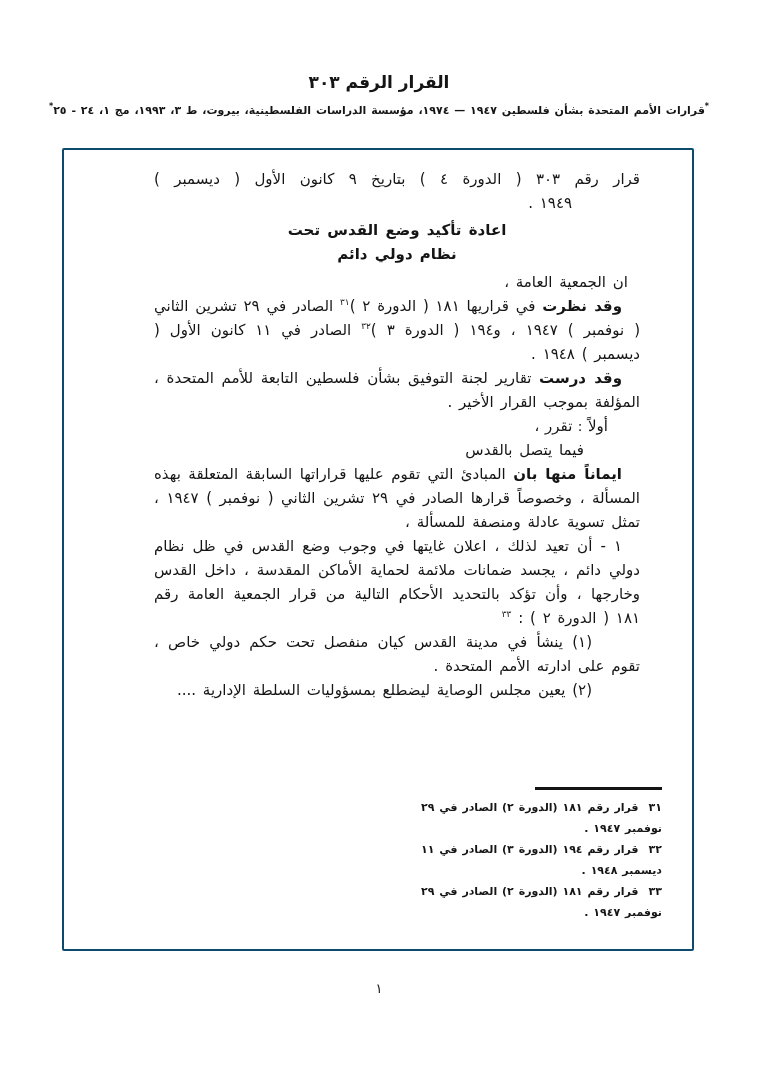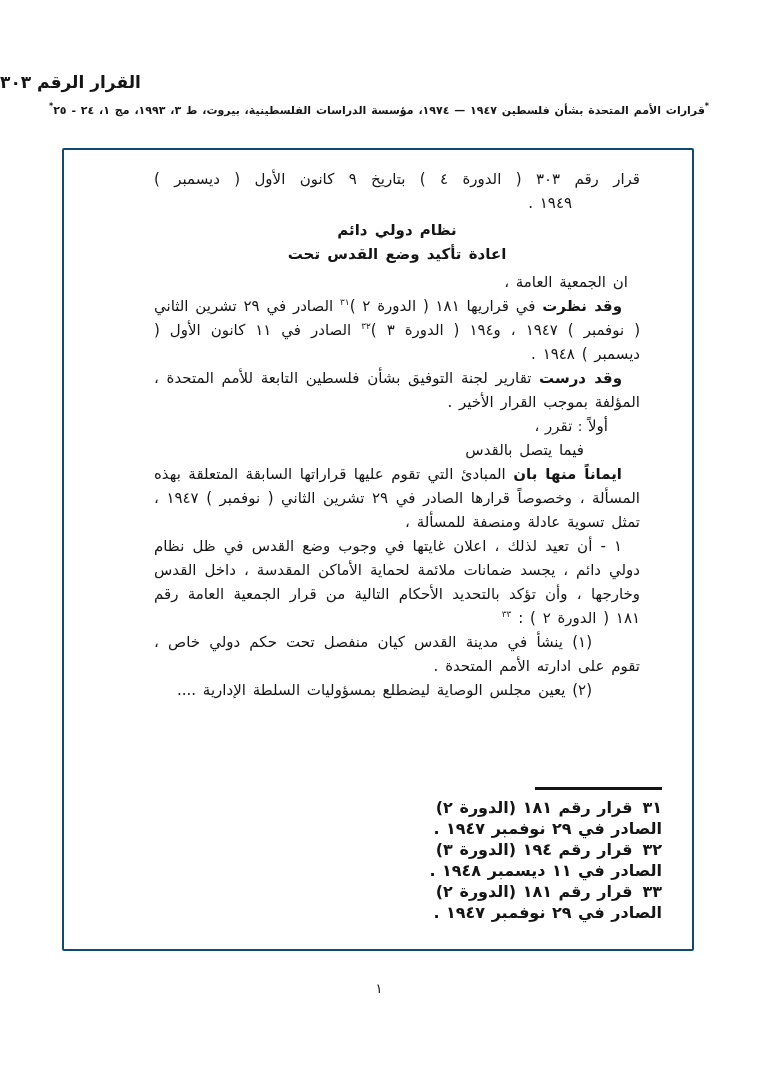--- a/index.html
+++ b/index.html
@@ -2,21 +2,21 @@
 <html lang="ar" dir="rtl"><head>
 <meta charset="utf-8">
 <style>
   html,body{margin:0;padding:0;}
   body{
     width:758px;height:1078px;position:relative;background:#ffffff;
     font-family:"DejaVu Sans",sans-serif;color:#151515;direction:rtl;overflow:hidden;
   }
   .doc-title{
     position:absolute;top:72px;left:0;right:0;margin:0;
-    text-align:left;font-size:17px;font-weight:bold;letter-spacing:.5px;
+    text-align:center;font-size:17px;font-weight:bold;letter-spacing:.5px;
   }
   .source-line{
     position:absolute;top:104px;left:18px;right:18px;
     text-align:center;font-size:11px;font-weight:bold;white-space:nowrap;word-spacing:1px;
   }
   .source-line sup{font-size:8px;}
   .green-box{
     position:absolute;left:62px;top:148px;width:628px;height:799px;
     border:2px solid #0c4a6e;border-radius:2px;background:#ffffff;
   }
@@ -31,21 +31,21 @@
   .subject div{text-align:center;}
   .opening{font-weight:normal;text-align:right;text-indent:12px;margin-top:3px;}
   .ind1{text-indent:18px;}
   .firstly{text-indent:32px;text-align:right;font-family:Liberation Serif, serif;}
   .regarding{text-indent:56px;text-align:right;}
   .ind2{text-indent:48px;margin-top:2px;}
   sup{font-size:9px;line-height:0;vertical-align:super;}
   b{font-weight:bold;}
   .footnotes{
     position:absolute;bottom:26px;right:30px;width:260px;
-    font-size:16px;font-weight:bold;line-height:21px;text-align:right;word-spacing:1px;
+    font-size:11px;font-weight:bold;line-height:21px;text-align:right;word-spacing:1px;
   }
   .fn-rule{width:127px;height:3px;background:#141414;margin-bottom:7px;}
   .fn-num{margin-left:10px;}
   .page-number{
     position:absolute;bottom:82px;left:0;right:0;
     text-align:center;font-size:13px;
   }
 </style>
 </head>
 <body>
@@ -58,22 +58,22 @@
 
 <div class="green-box">
 
   <div class="content">
     <div class="res-heading">
       <div class="jline">قرار رقم ٣٠٣ ( الدورة ٤ ) بتاريخ ٩ كانون الأول ( ديسمبر )</div>
       <div class="hline2">١٩٤٩ .</div>
     </div>
 
     <div class="subject">
+      <div>اعادة تأكيد وضع القدس تحت</div>
       <div>نظام دولي دائم</div>
-      <div>اعادة تأكيد وضع القدس تحت</div>
     </div>
 
     <p class="opening">ان الجمعية العامة ،</p>
 
     <p class="ind1"><b>وقد نظرت</b><span> في قراريها ١٨١ ( الدورة ٢ )</span><sup>٣١</sup><span> الصادر في ٢٩ تشرين الثاني ( نوفمبر ) ١٩٤٧ ، و١٩٤ ( الدورة ٣ )</span><sup>٣٢</sup><span> الصادر في ١١ كانون الأول ( ديسمبر ) ١٩٤٨ .</span></p>
 
     <p class="ind1"><b>وقد درست</b><span> تقارير لجنة التوفيق بشأن فلسطين التابعة للأمم المتحدة ، المؤلفة بموجب القرار الأخير .</span></p>
 
     <p class="firstly">أولاً : تقرر ،</p>
     <p class="regarding">فيما يتصل بالقدس</p>

